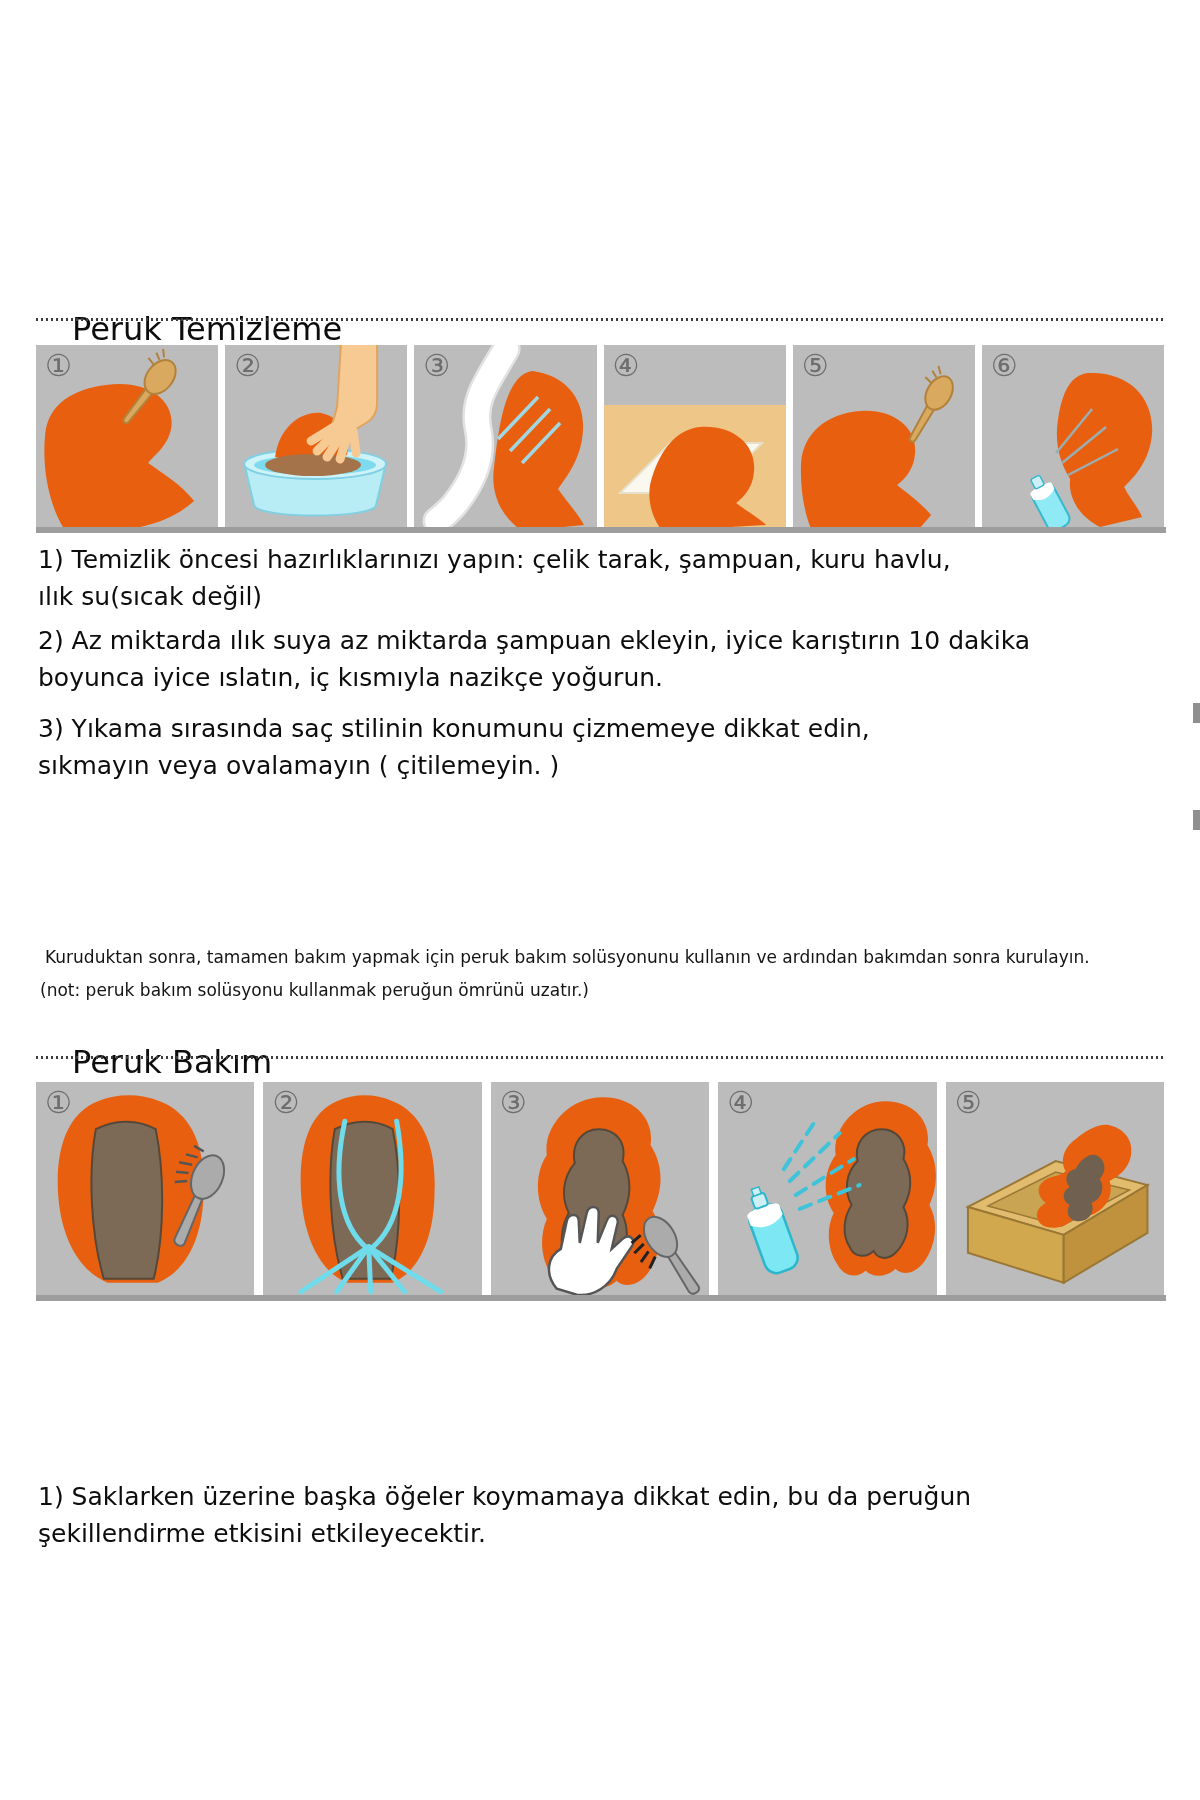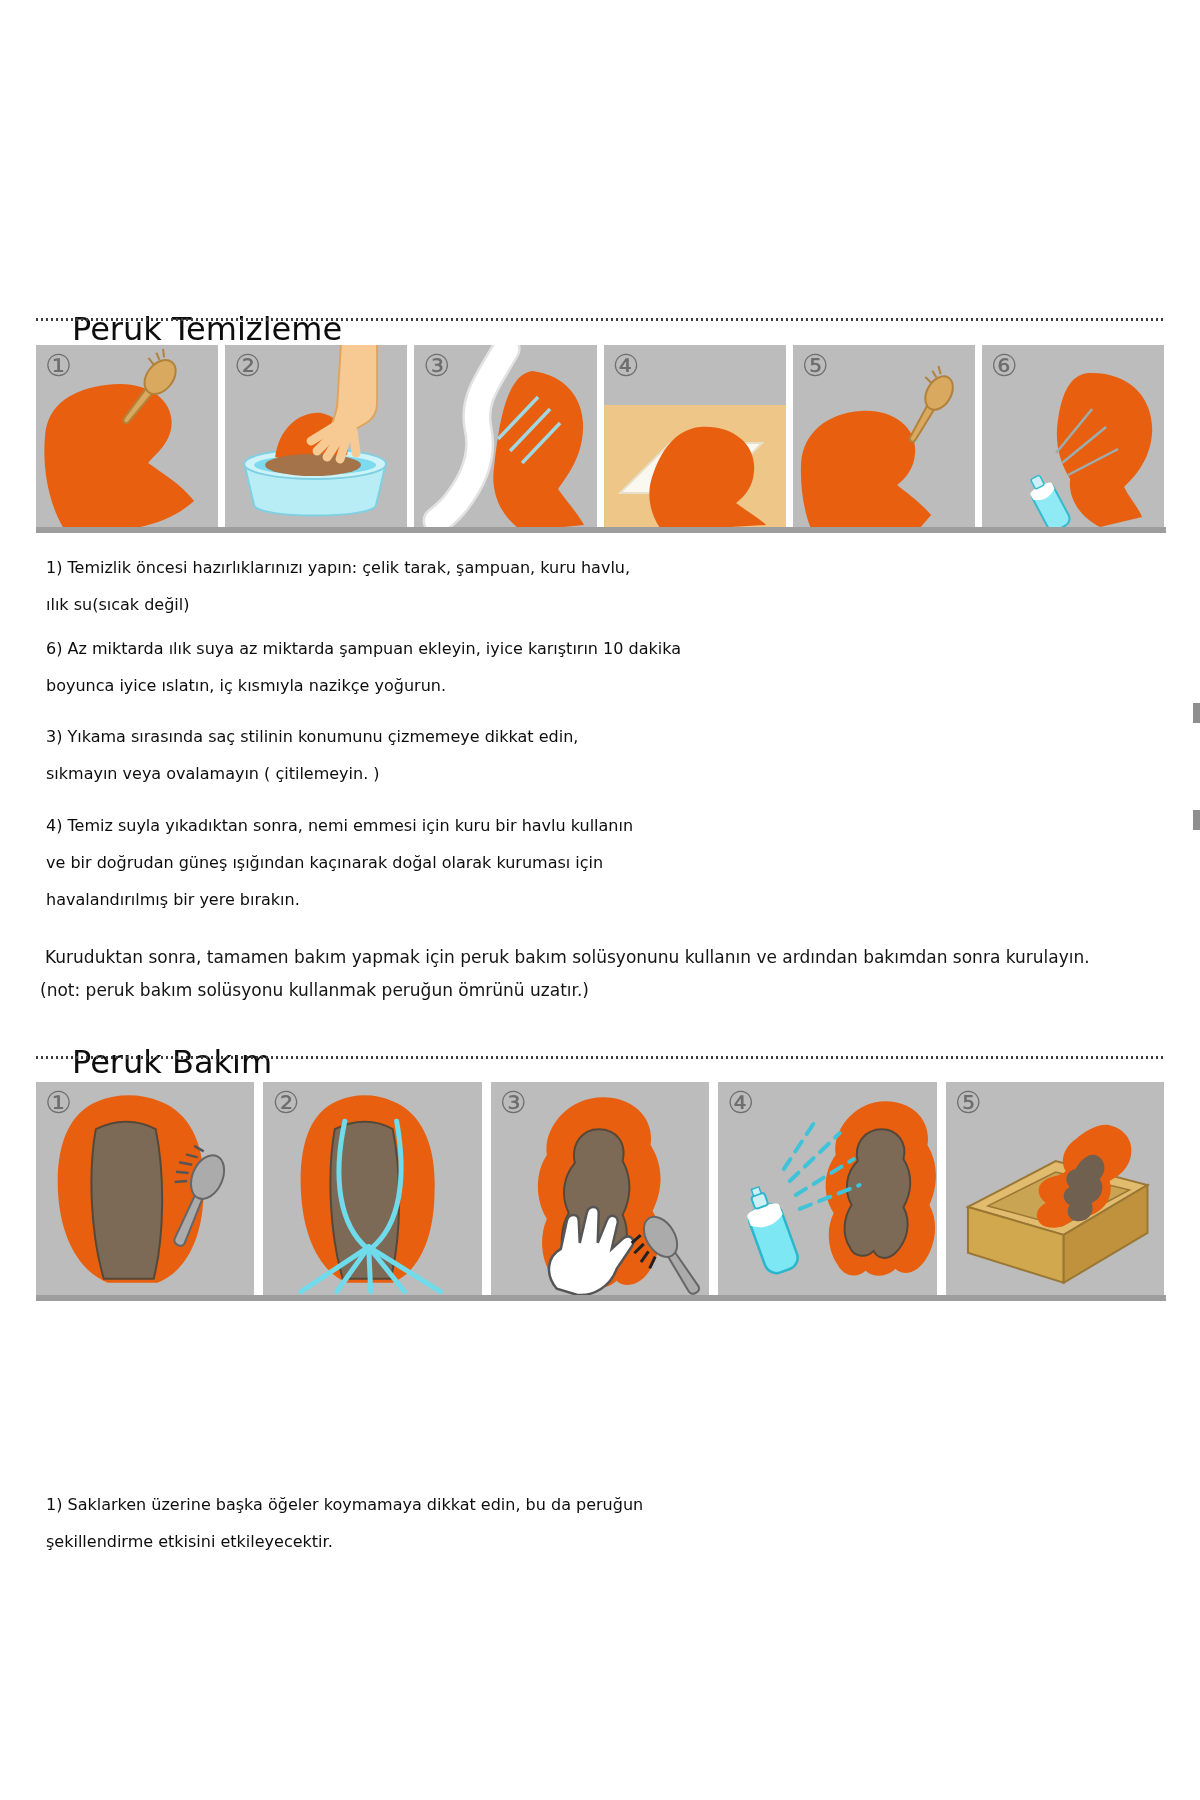--- a/index.html
+++ b/index.html
@@ -8,21 +8,21 @@
   .sec-title{position:absolute;left:72px;font-size:32px;font-weight:400;color:#0d0d0d;white-space:nowrap;}
   .dotline{position:absolute;left:36px;width:1128px;height:3px;
            background-image:repeating-linear-gradient(90deg,#3c3c3c 0 2px,transparent 2px 5px);}
   .strip{position:absolute;left:36px;width:1128px;display:flex;}
   .strip1{top:345px;height:182px;gap:7px;}
   .strip2{top:1082px;height:213px;gap:9px;}
   .panel{position:relative;background:#bcbcbc;height:100%;flex:1 1 0;overflow:hidden;}
   .panel svg{position:absolute;left:0;top:0;width:100%;height:100%;display:block;}
   .num{position:absolute;left:9px;top:4px;font-size:30px;line-height:34px;color:#6e6e6e;z-index:3;}
   .strip-shadow{position:absolute;left:36px;width:1130px;height:6px;background:#9d9d9d;}
-  .step{position:absolute;left:38px;width:1120px;margin:8px;font-size:16px;line-height:37px;
+  .step{position:absolute;left:38px;width:1120px;margin:0;font-size:25px;line-height:37px;
         white-space:pre-line;color:#0d0d0d;}
   .note{position:absolute;margin:0;font-size:17px;line-height:22px;white-space:pre-line;color:#141414;}
   .edge-mark{position:absolute;right:0;width:7px;background:#8f8f8f;}
 </style>
 </head>
 <body>
 
 <div class="page">
 
   <h2 class="sec-title" style="top:283px">Peruk Temizleme</h2>
@@ -112,27 +112,24 @@
           <path d="M-12,8 C-4,14 4,14 12,8 L12,2 C12,-2 -12,-2 -12,2 Z" fill="#ffffff"></path>
           <rect x="-5" y="-11" width="10" height="11" rx="2" fill="#cdeff5" stroke="#35b9cf" stroke-width="1.5"></rect>
         </g>
       </svg>
     </figure>
   </div>
   <div class="strip-shadow" style="top:527px"></div>
 
   <p class="step" style="top:541px">1) Temizlik öncesi hazırlıklarınızı yapın: çelik tarak, şampuan, kuru havlu,
 ılık su(sıcak değil)</p>
-  <p class="step" style="top:622px">6) Az miktarda ılık suya az miktarda şampuan ekleyin, iyice karıştırın 10 dakika
+  <p class="step" style="top:622px">2) Az miktarda ılık suya az miktarda şampuan ekleyin, iyice karıştırın 10 dakika
 boyunca iyice ıslatın, iç kısmıyla nazikçe yoğurun.</p>
   <p class="step" style="top:710px">3) Yıkama sırasında saç stilinin konumunu çizmemeye dikkat edin,
 sıkmayın veya ovalamayın ( çitilemeyin. )</p>
-  <p class="step" style="top:799px">4) Temiz suyla yıkadıktan sonra, nemi emmesi için kuru bir havlu kullanın
-ve bir doğrudan güneş ışığından kaçınarak doğal olarak kuruması için
-havalandırılmış bir yere bırakın.</p>
 
   <p class="note" style="left:45px;top:946px">Kuruduktan sonra, tamamen bakım yapmak için peruk bakım solüsyonunu kullanın ve ardından bakımdan sonra kurulayın.</p>
   <p class="note" style="left:40px;top:979px">(not: peruk bakım solüsyonu kullanmak peruğun ömrünü uzatır.)</p>
 
   <h2 class="sec-title" style="top:1016px">Peruk Bakım</h2>
   <div class="dotline" style="top:1056px"></div>
 
   <div class="strip strip2">
 
     <figure class="panel" style="margin:0">

